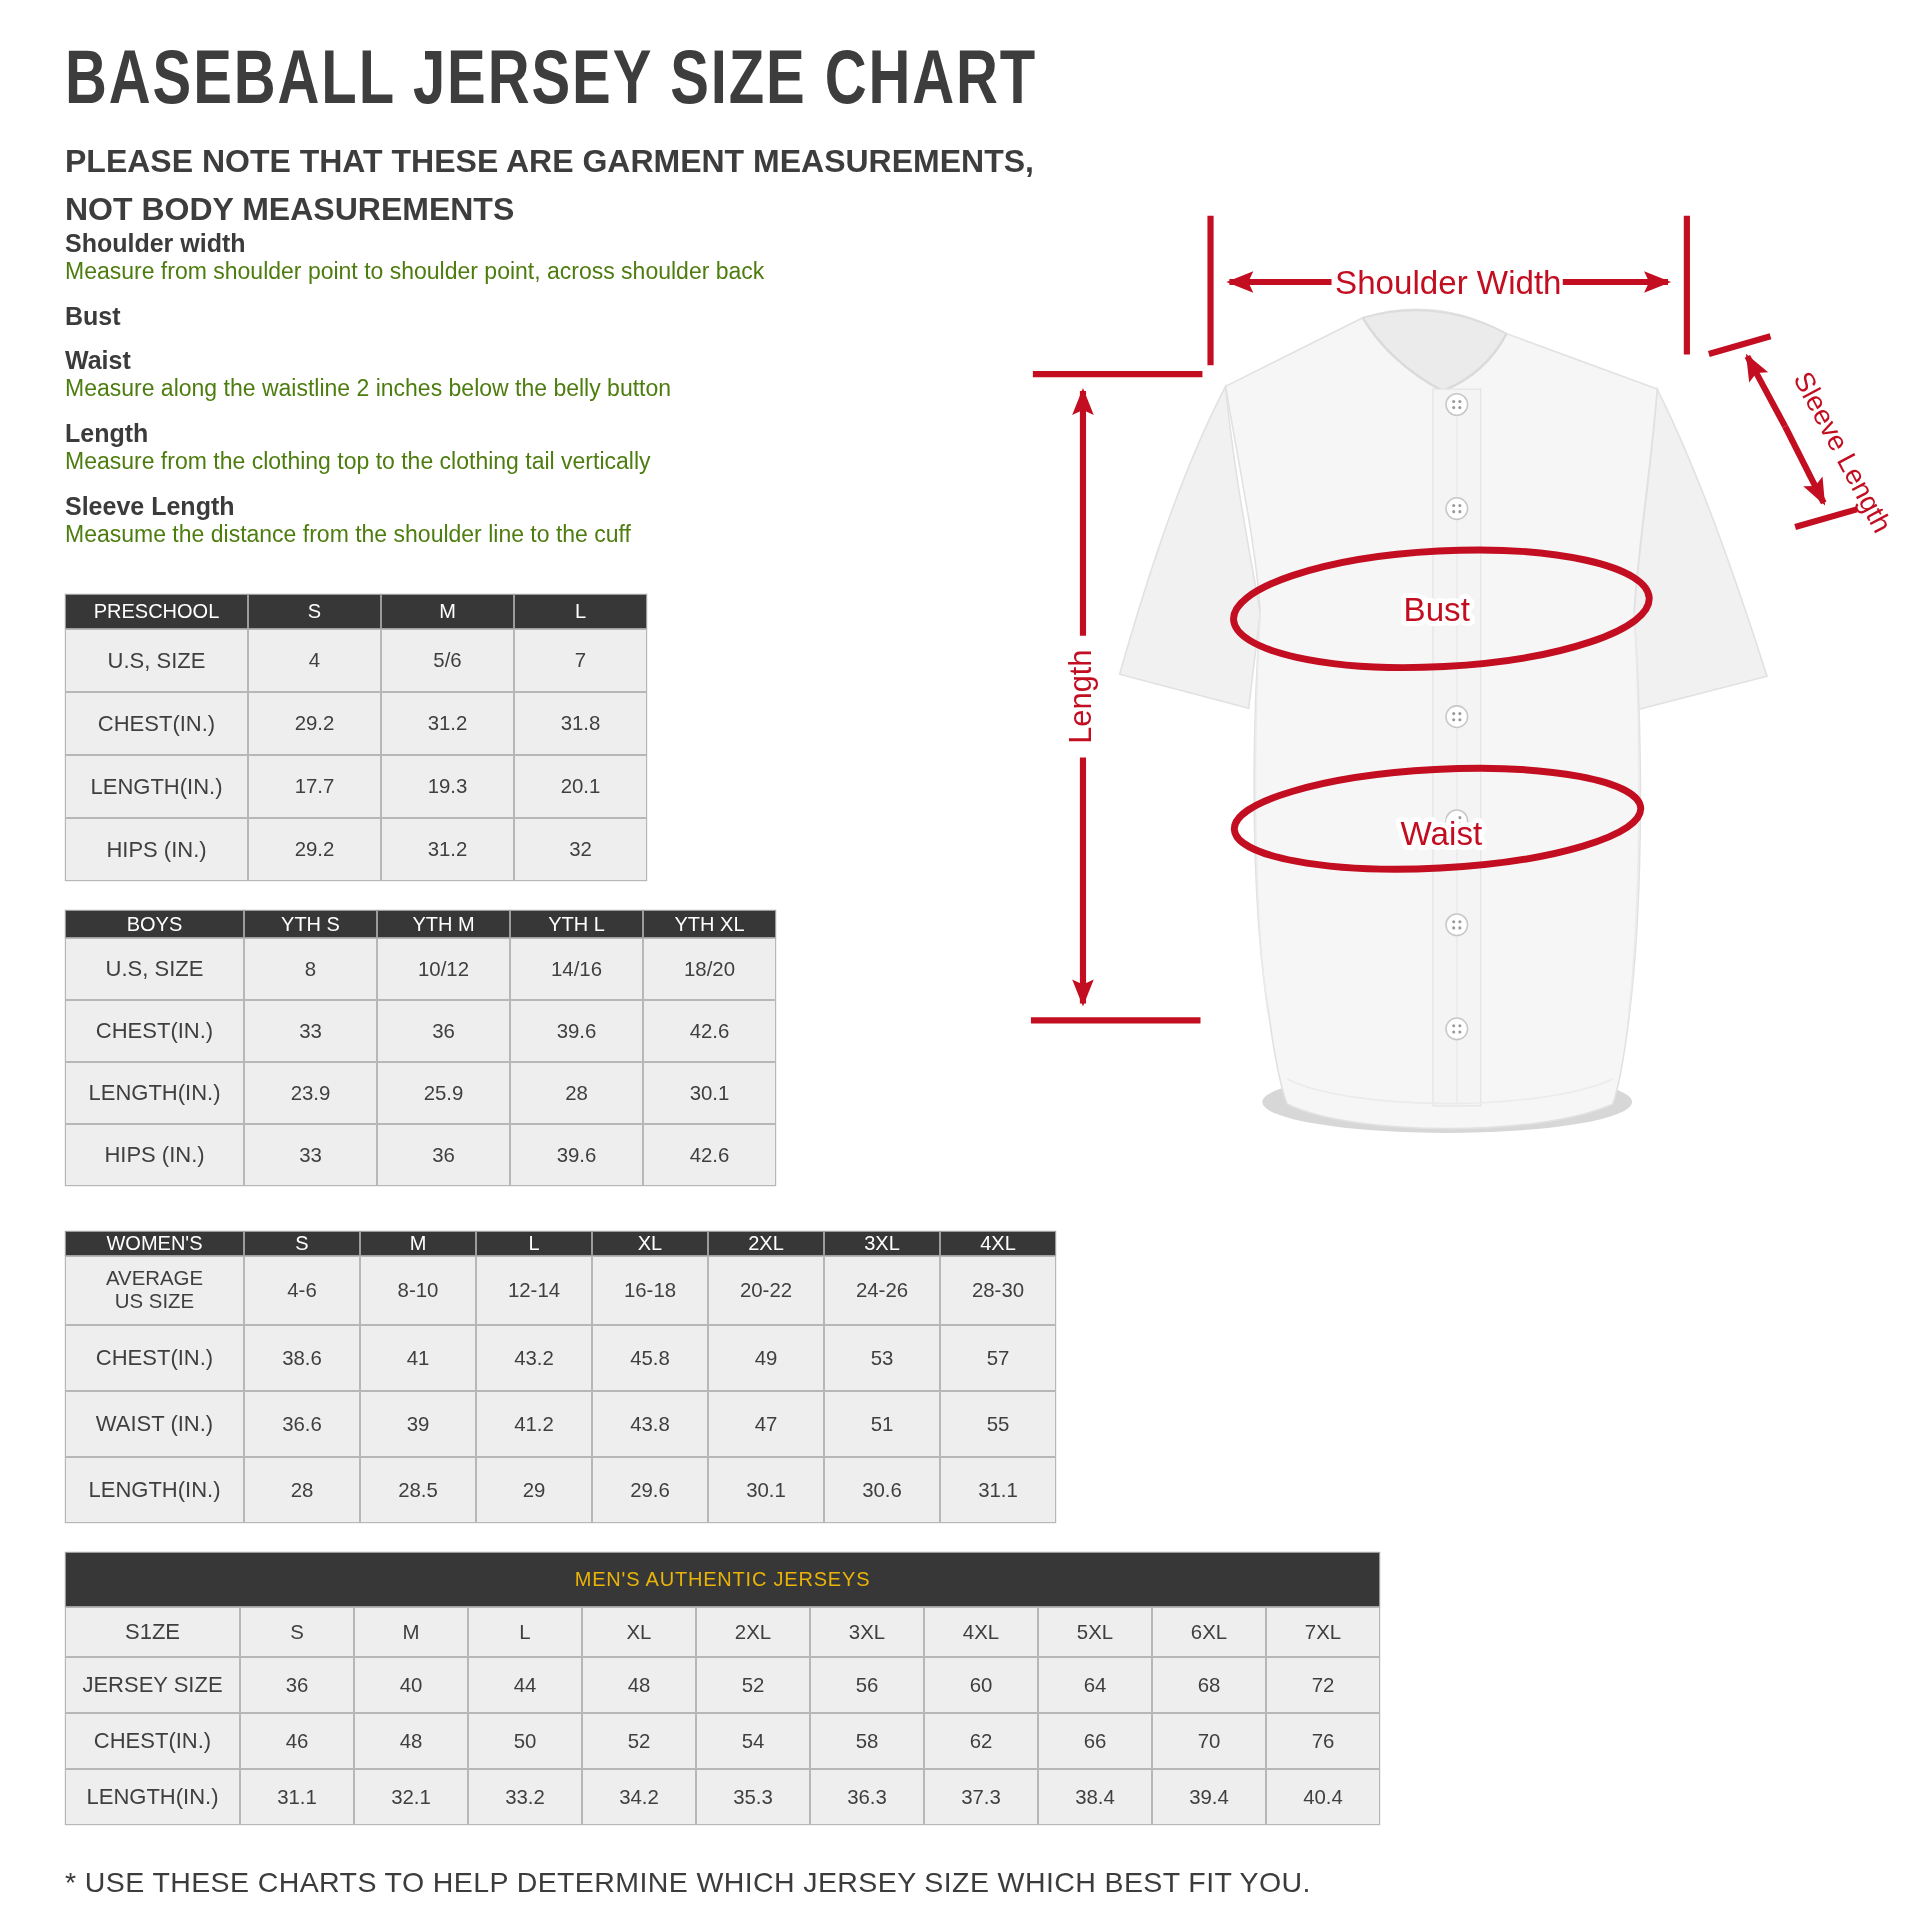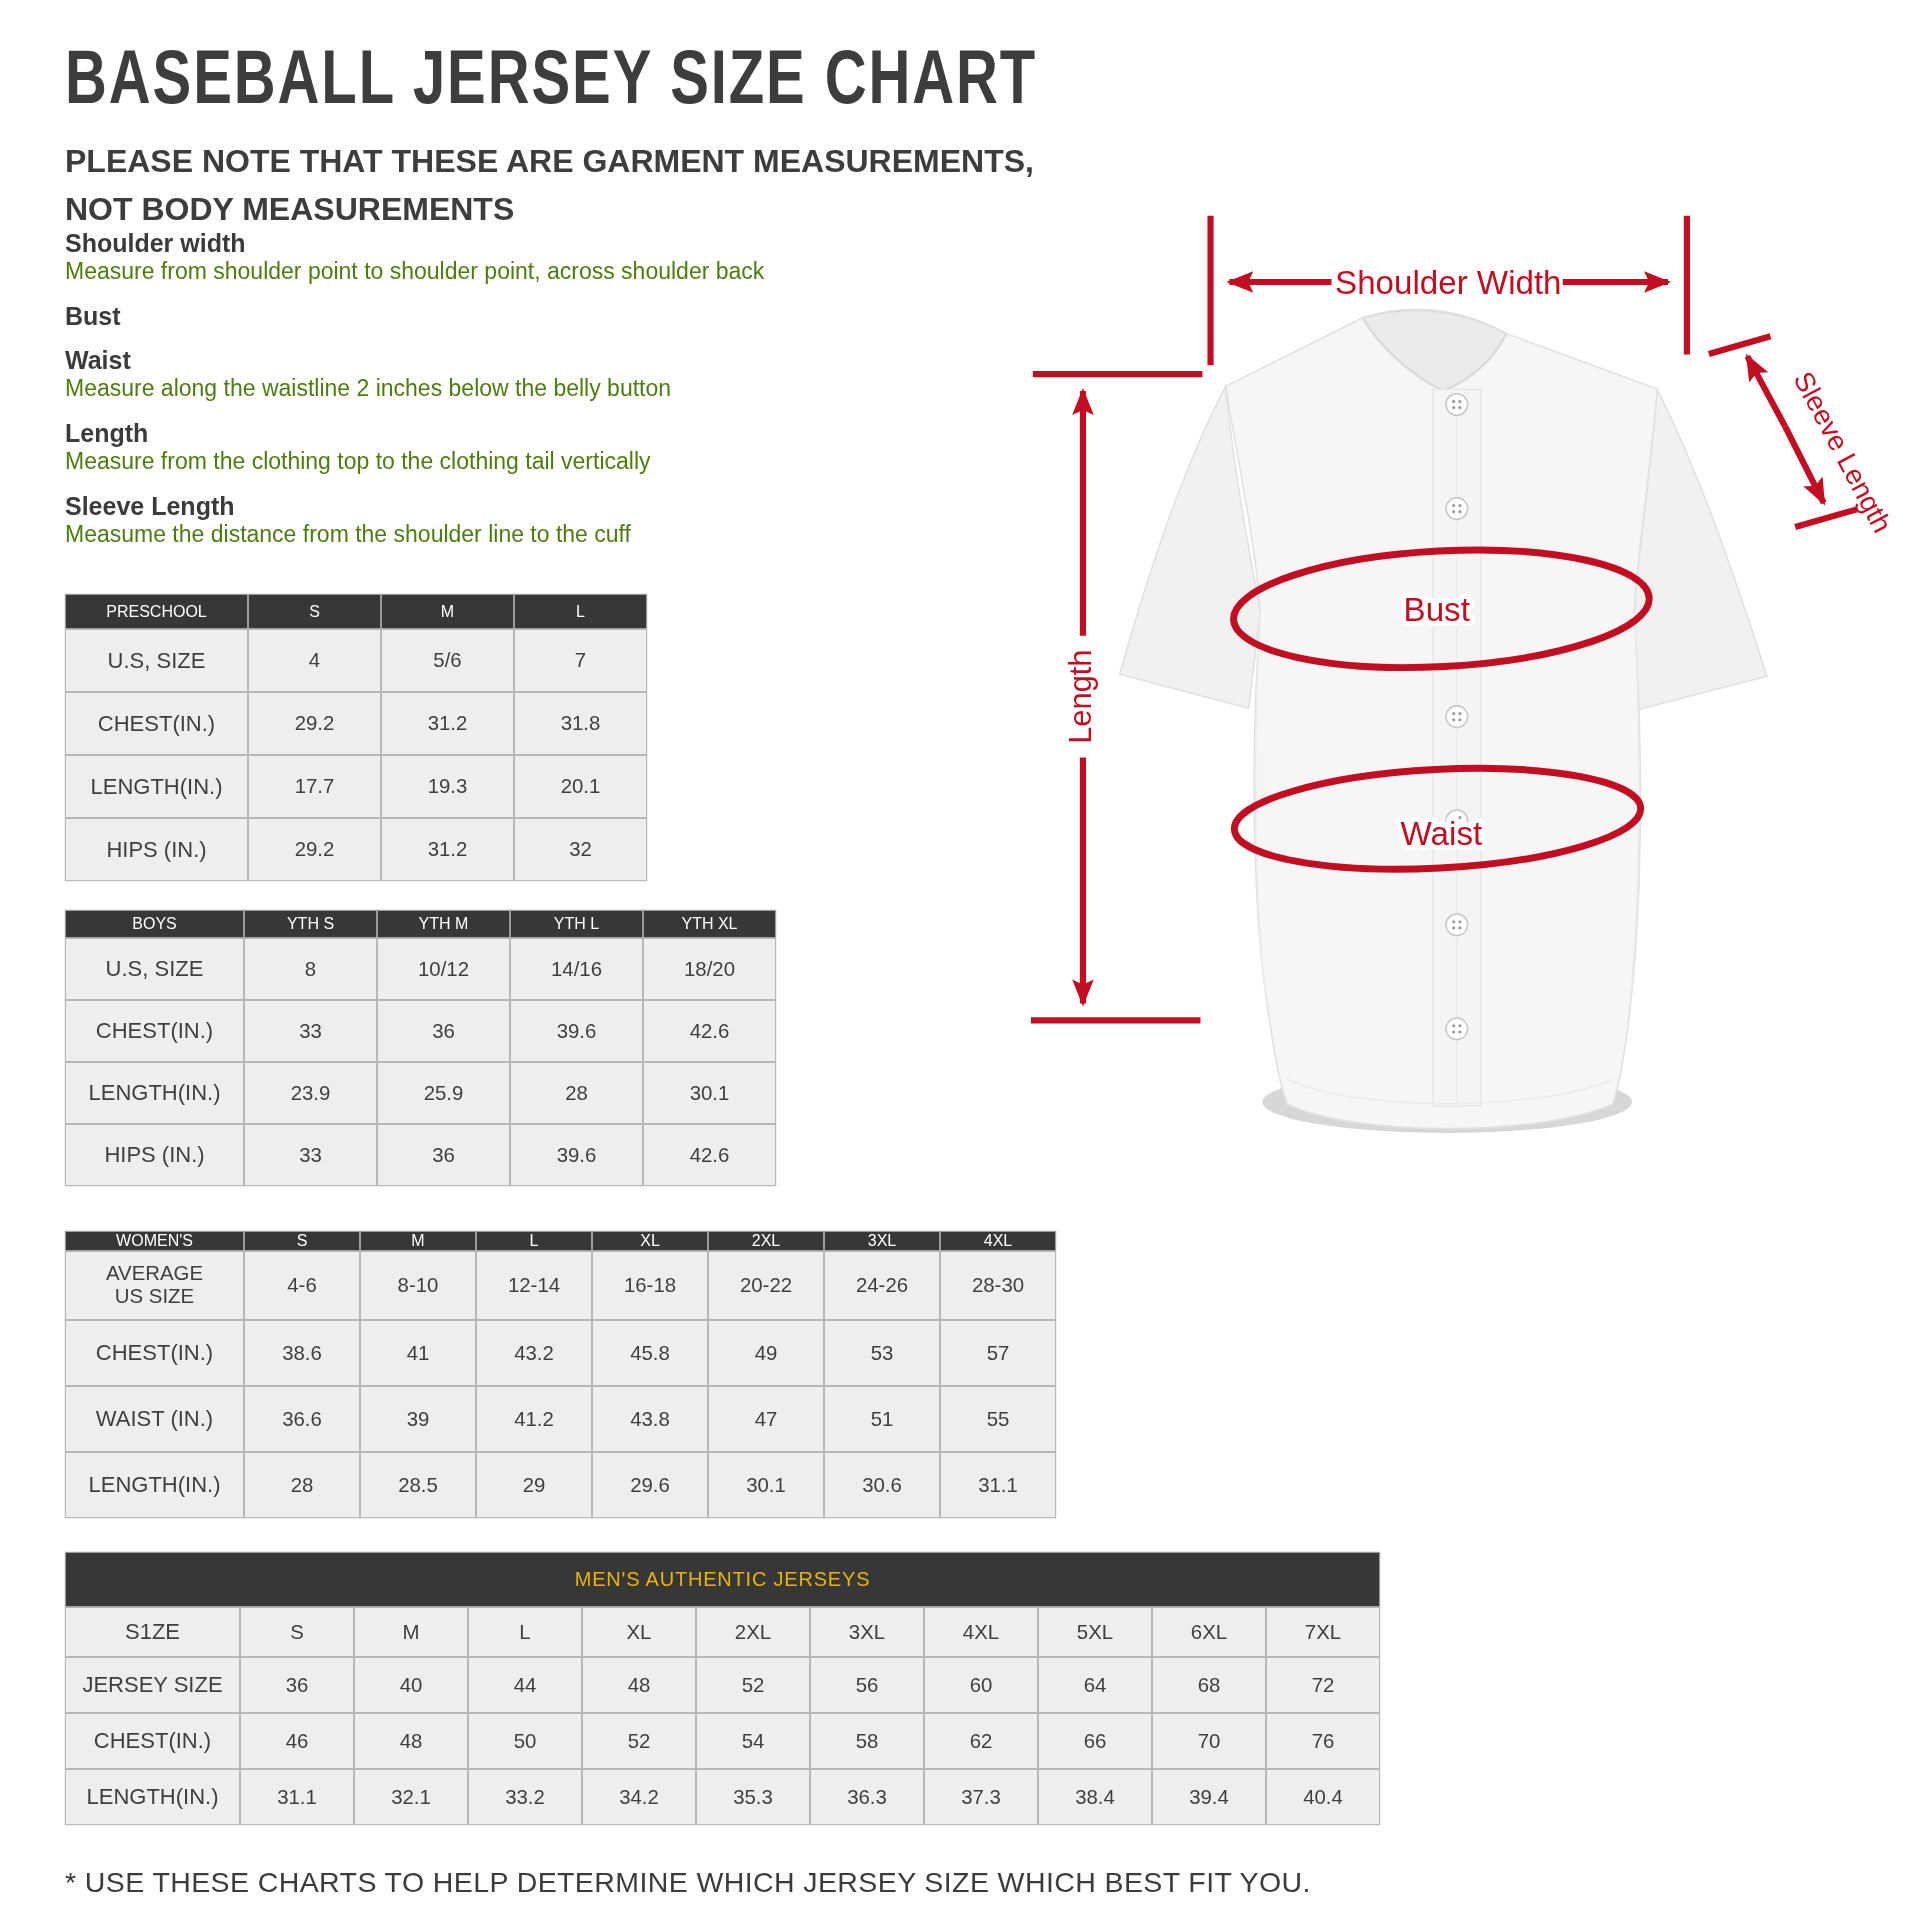--- a/index.html
+++ b/index.html
@@ -22,21 +22,21 @@
   .defs{position:absolute;left:65px;top:230px;width:925px;}
   .def{margin-bottom:17.7px;}
   .def-term{font-size:25px;font-weight:700;line-height:1.08;color:#3b3b3b;}
   .def-desc{font-size:23px;line-height:1.22;color:#4d7c0f;}
 
   table.sizes{position:absolute;border-collapse:separate;border-spacing:2.7px;table-layout:fixed;}
   .sizes td{background:var(--cell-bg);box-shadow:0 0 0 1.2px var(--cell-line);
             text-align:center;vertical-align:middle;font-size:20.4px;color:#3f3f3f;
             padding:0;overflow:hidden;}
   .sizes td.lbl{font-size:22px;}
-  .sizes tr.hdr td{background:var(--table-header-bg);color:#ffffff;font-size:16px;
+  .sizes tr.hdr td{background:var(--table-header-bg);color:#ffffff;font-size:20px;
                    box-shadow:0 0 0 1.2px #9c9c9c;font-weight:400;}
 
   .t-pre{left:64px;top:593px;}
   .t-pre col.c0{width:181px;} .t-pre col.cv{width:131px;}
   .t-pre tr{height:61px;} .t-pre tr.hdr{height:33px;}
 
   .t-boys{left:64px;top:909px;}
   .t-boys col.c0{width:177px;} .t-boys col.cv{width:131px;}
   .t-boys tr{height:60px;} .t-boys tr.hdr{height:26px;}
 

